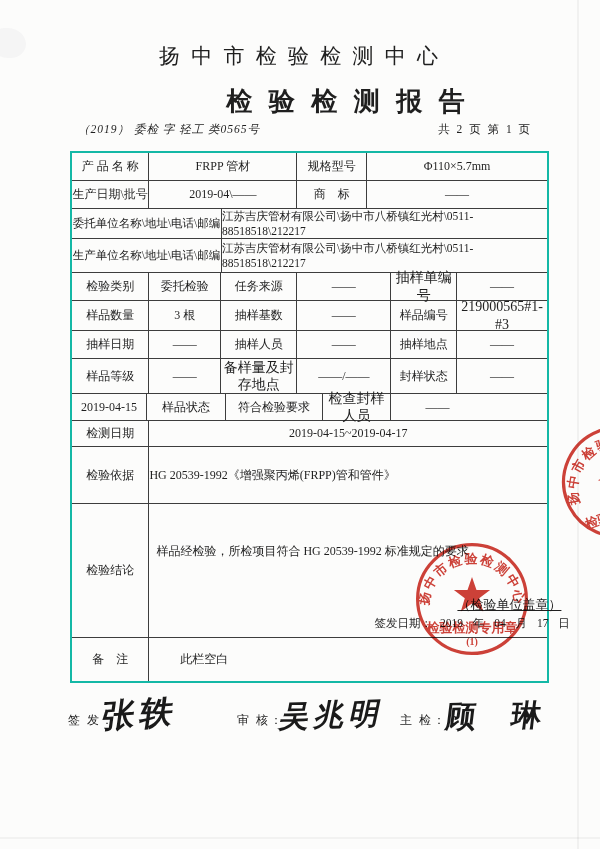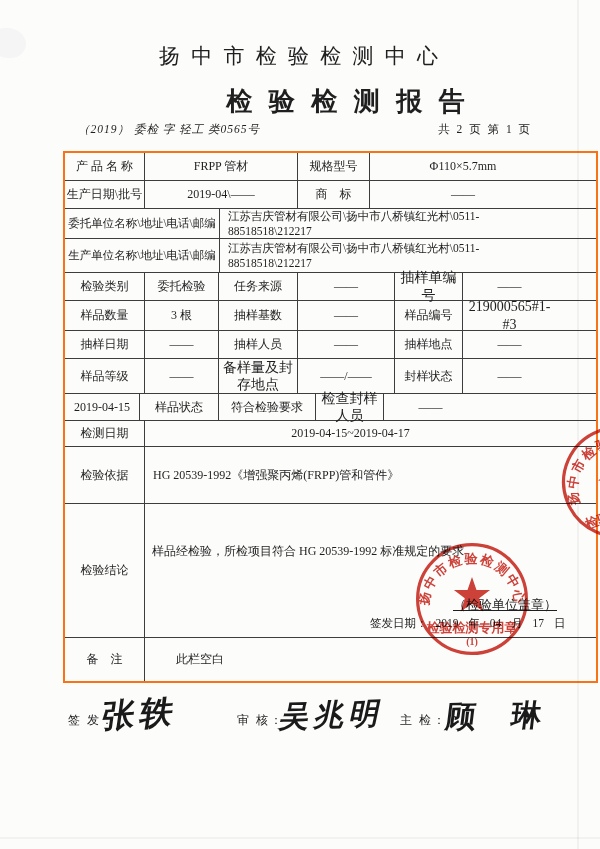--- a/index.html
+++ b/index.html
@@ -6,28 +6,28 @@
   .page{position:relative;width:600px;height:849px;background:#fcfcfb;overflow:hidden;
         font-family:"Liberation Serif","DejaVu Serif",serif;color:#1f1f1f;}
   
   .org-title{position:absolute;top:42px;left:0;width:100%;text-align:center;
              font-size:21px;font-weight:400;letter-spacing:3px;white-space:pre;}
   .report-title{position:absolute;top:84px;left:0;width:100%;text-align:center;
              font-size:26px;font-weight:700;letter-spacing:5px;white-space:pre;margin-left:48px;}
   .doc-line{position:absolute;top:122px;left:78px;font-size:11.5px;letter-spacing:1px;white-space:pre;font-style:italic;}
   .page-line{position:absolute;top:122px;right:68px;font-size:11.5px;letter-spacing:2px;white-space:pre;}
   
-  .tbl{position:absolute;left:63px;top:151px;width:535px;border:2px solid #f97316;
+  .tbl{position:absolute;left:70px;top:151px;width:479px;border:2px solid #14b8a6;
        box-sizing:border-box;background:transparent;}
   .tr{display:flex;box-sizing:border-box;border-top:1px solid #3d3d3d;}
   .tr:first-child{border-top:none;}
   .td{box-sizing:border-box;border-left:1px solid #3d3d3d;display:flex;align-items:center;
       justify-content:center;font-size:12px;text-align:center;line-height:1.25;overflow:visible;}
   .td:first-child{border-left:none;}
-  .left{justify-content:flex-start;text-align:left;padding-left:8px;}
+  .left{justify-content:flex-start;text-align:left;}
   .pre{white-space:pre;}
   .f11{font-size:14px;}
   .f115{font-size:11.5px;}
   
   .ca1{width:79px}.ca2{width:153px}.ca3{width:72px}.ca4{width:187px}
   .cb1{width:154px}.cb2{width:337px}
   .cc1{width:79px}.cc2{width:74px}.cc3{width:79px}.cc4{width:97px}.cc5{width:68px}.cc6{width:94px}
   .cd1{width:79px}.cd2{width:412px}
   
   .h27{height:27px}.h28{height:28px}.h30{height:30px}.h34{height:34px}.h35{height:35px}

